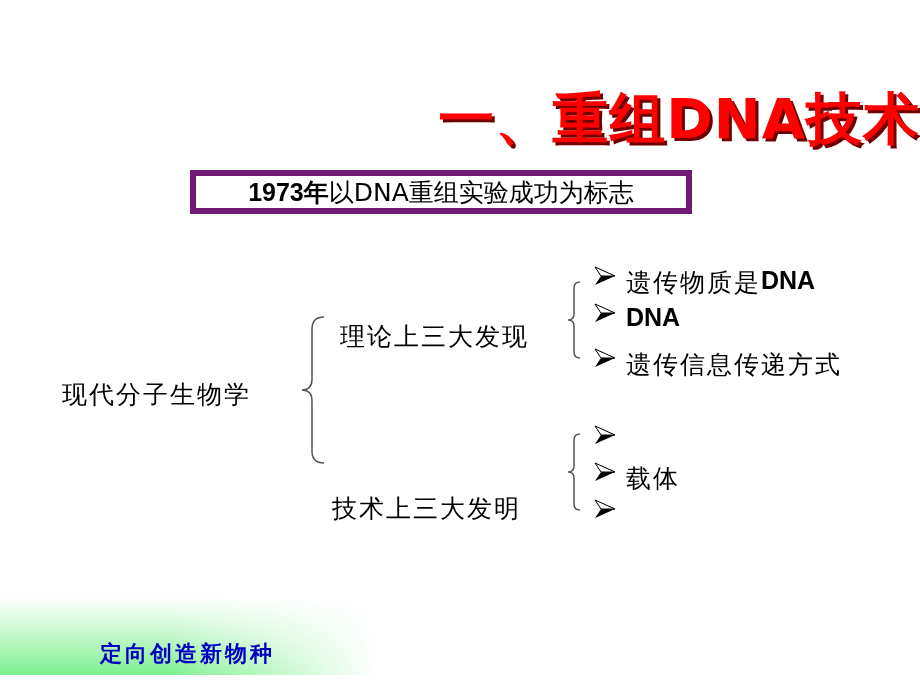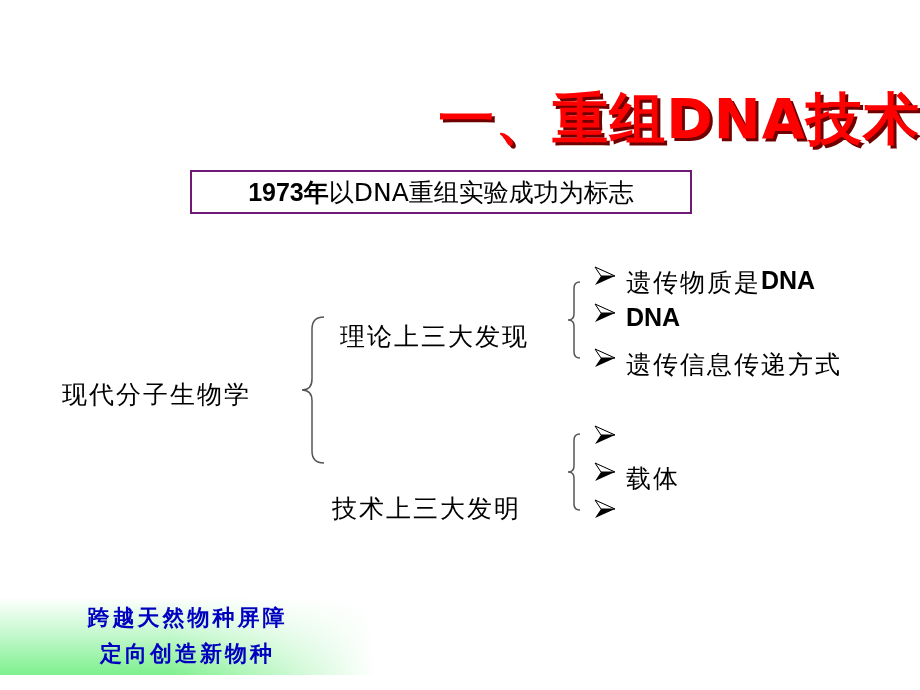--- a/index.html
+++ b/index.html
@@ -2,21 +2,21 @@
 <html><head>
 <meta charset="utf-8">
 <style>
   html, body { margin:0; padding:0; }
   body { width:920px; height:690px; background:#ffffff; position:relative; overflow:hidden;
          font-family:"DejaVu Sans", sans-serif; color:#000; }
   .title { position:absolute; left:0; width:920px; top:58px; text-align:right;
            font-size:56px; font-weight:bold; color:#ff0000; letter-spacing:1px;
            text-shadow:3px 3px 0 #700000; font-family:"DejaVu Sans", sans-serif;margin-top:24px; }
   .banner { position:absolute; left:190px; top:170px; width:502px; height:44px;
-            border:2px solid #701a75; box-sizing:border-box; display:flex; align-items:center;
+            border:6px solid #701a75; box-sizing:border-box; display:flex; align-items:center;
             justify-content:center; font-size:25px; }
   .banner b { font-family:"Liberation Sans", sans-serif; }
   .label { position:absolute; font-size:25px; white-space:nowrap; letter-spacing:2px; }
   .brace { position:absolute; }
   .item { position:absolute; font-size:25px; white-space:nowrap; display:flex; align-items:flex-start; letter-spacing:2px; }
   .arrow { display:inline-block; width:22px; height:20px; margin-right:10px; }
   .item b { font-family:"Liberation Sans", sans-serif; font-weight:bold; letter-spacing:0; }
   .footer { position:absolute; left:0; top:597px; width:375px; height:78px;
             background:linear-gradient(to right, rgba(255,255,255,0) 0%, rgba(255,255,255,0) 45%, #ffffff 100%),
                        linear-gradient(to bottom, #ffffff 0%, #c8f8d0 45%, #7ef08e 100%); }
@@ -88,15 +88,14 @@
   <span>载体</span>
 </div>
 <div class="item" style="left:594px; top:499px;">
   <svg class="arrow" viewBox="0 0 22 20">
       <path d="M1 1 L21 10 L1 19 L7 10 Z" fill="#000"></path>
       <path d="M1 1 L21 10 L7 10 Z" fill="#fff" stroke="#000" stroke-width="1"></path>
     </svg>
 </div>
 
 <div class="footer">
-  <div style="top:6px;">跨越天然物种屏障</div>
   <div style="top:42px;">定向创造新物种</div>
 </div>
 
 </body></html>

